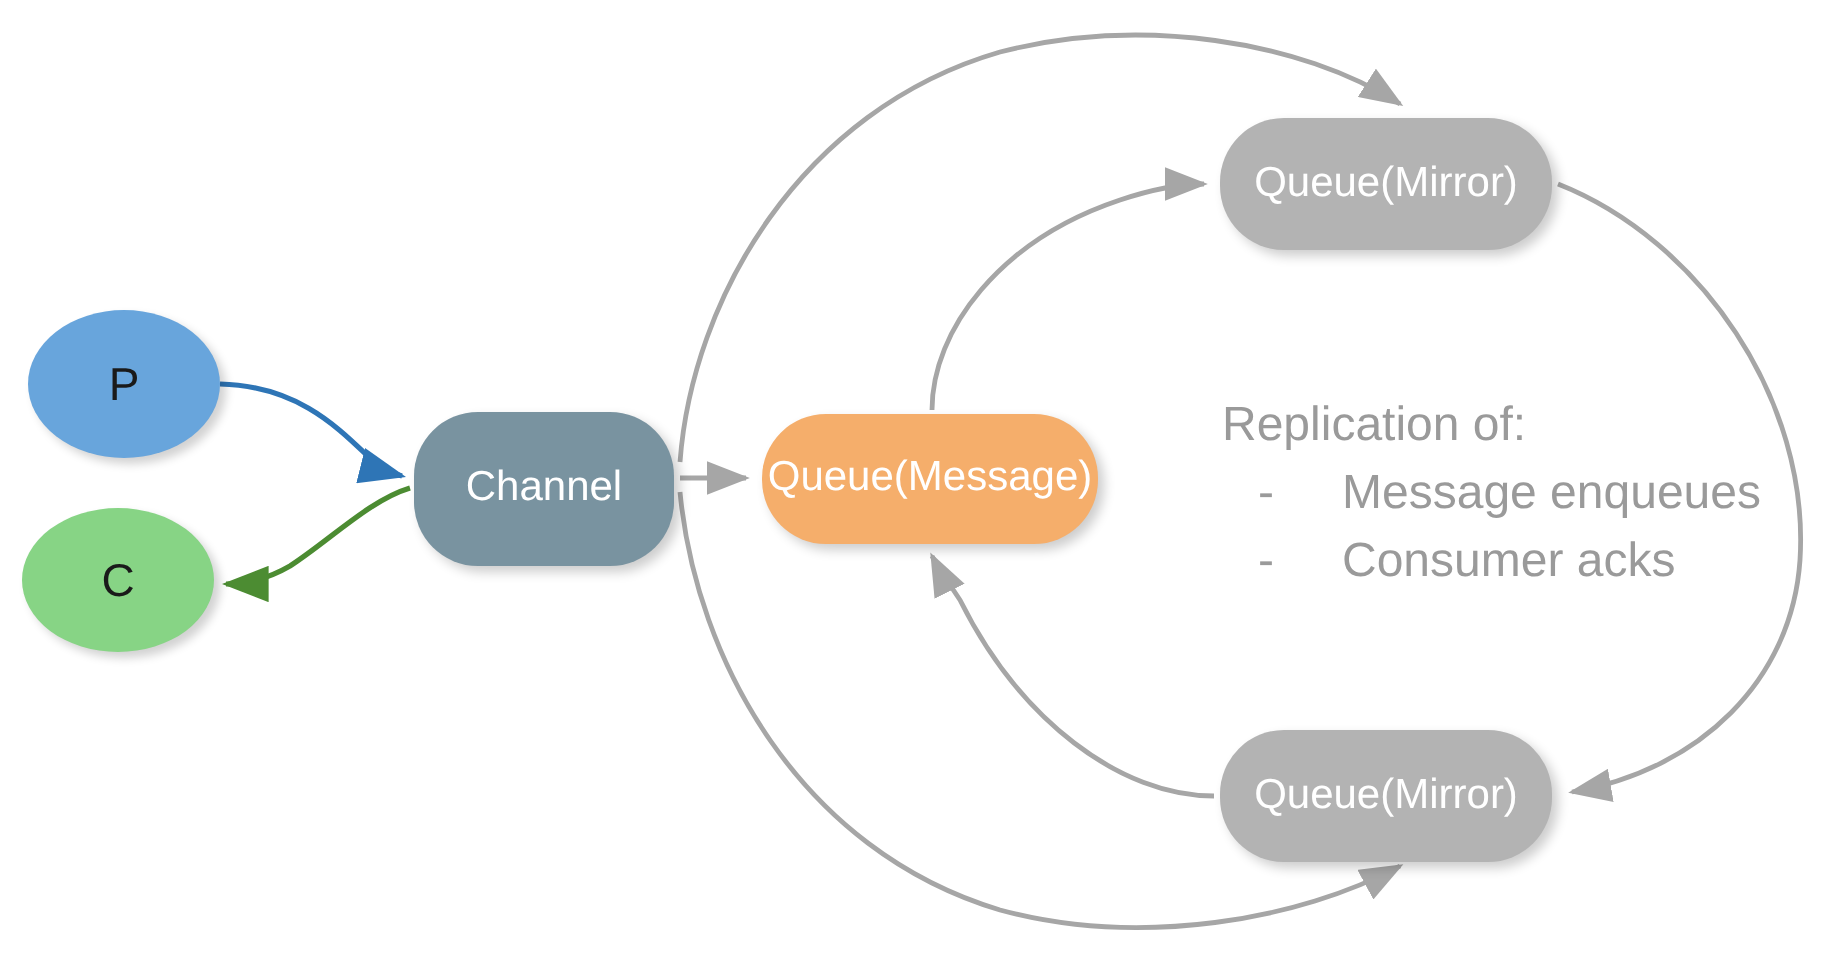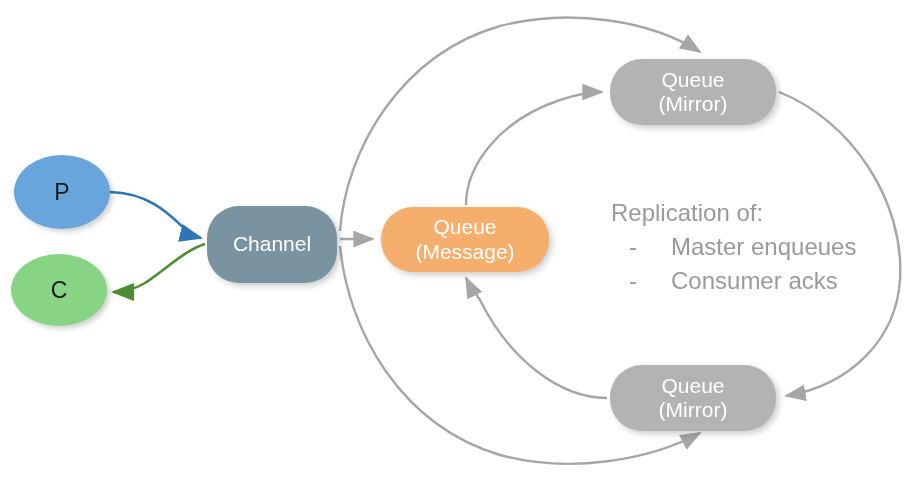--- a/index.html
+++ b/index.html
@@ -20,21 +20,20 @@
     left: 0;
     top: 0;
     width: 923px;
     height: 477px;
   }
   .node {
     position: absolute;
     display: flex;
     align-items: center;
     justify-content: center;
-    flex-direction: column;
     text-align: center;
     box-sizing: border-box;
     z-index: 2;
   }
   .node .line {
     display: block;
     line-height: 1.15;
   }
 
   
@@ -139,20 +138,20 @@
   </div>
 
   <div class="node rrect" id="node-queue-mirror-bottom">
     <span class="line">Queue</span>
     <span class="line">(Mirror)</span>
   </div>
 
   <div id="annotation">
     <span class="ann-title">Replication of:</span>
     <span class="ann-item">
-      <span class="ann-bullet">-</span><span>Master enqueues</span>
+      <span class="ann-bullet">-</span><span>Message enqueues</span>
     </span>
     <span class="ann-item">
       <span class="ann-bullet">-</span><span>Consumer acks</span>
     </span>
   </div>
 
 </div>
 
 </body></html>

